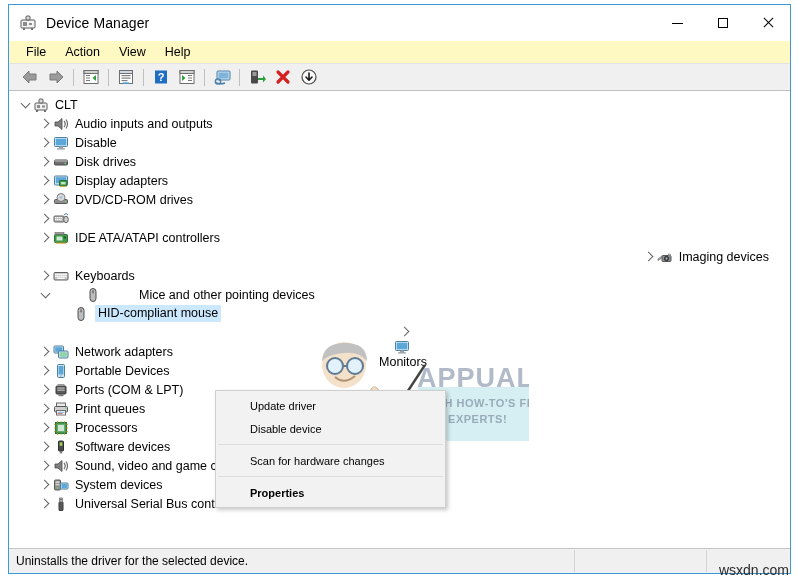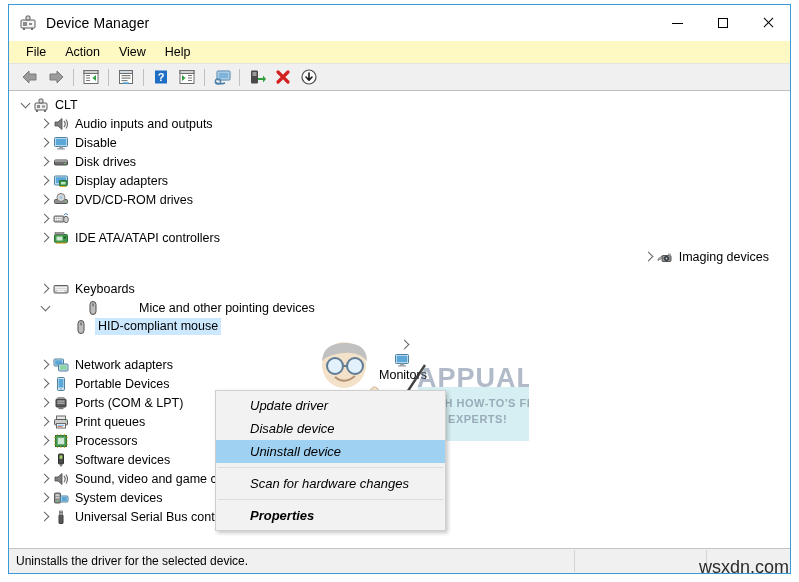--- a/index.html
+++ b/index.html
@@ -95,34 +95,34 @@
 
   
   #context-menu{
     position:absolute;left:206px;top:299px;width:229px;
     background:#f2f2f2;border:1px solid #cfcfcf;
     box-shadow:2px 2px 4px rgba(0,0,0,.22);
     padding:3px 0 3px 0;z-index:40;
   }
   .cm-item{
     height:23px;display:flex;align-items:center;padding-left:34px;
-    font-size:13px;color:#000;cursor:default;font-style:italic;
+    font-size:11px;color:#000;cursor:default;
   }
   .cm-item.highlight{background:#9fd2f2;}
   .cm-item.bold{font-weight:bold;}
   .cm-sep{height:1px;background:#dcdcdc;margin:4px 2px 4px 2px;}
 
   
   #appuals-watermark{
     position:absolute;left:288px;top:250px;width:232px;height:105px;
     z-index:30;pointer-events:none;opacity:.88;
   }
   #wsxdn-watermark{
     position:absolute;right:10px;bottom:4px;z-index:60;
-    font-size:18px;color:#2b2b2b;font-family:"Liberation Sans",sans-serif;
+    font-size:14px;color:#2b2b2b;font-family:"Liberation Sans",sans-serif;
   }
   .hidden-text{position:absolute;width:0;height:0;overflow:hidden;}
 </style>
 </head>
 <body>
 
 <div id="app-window">
 
   <div class="titlebar">
     <div class="title-icon">
@@ -363,21 +363,21 @@
           </div>
           <div class="ticon"><svg width="16" height="16" viewBox="0 0 16 16">
               <rect x="5" y="6.5" width="9" height="6" rx="1" fill="#8f8f8f" stroke="#575757"></rect>
               <circle cx="9.5" cy="9.5" r="2.1" fill="#4a4a4a" stroke="#2f2f2f"></circle>
               <circle cx="9.5" cy="9.5" r=".9" fill="#9fd0e8"></circle>
               <path d="M1 10 L5 7 L5 9 L1 11.5 Z" fill="#b5b5b5" stroke="#6a6a6a" stroke-width=".7"></path>
               <rect x="11.5" y="5" width="2" height="1.6" fill="#cfcfcf" stroke="#6a6a6a" stroke-width=".5"></rect>
             </svg></div>
           <span class="rlabel">Imaging devices</span>
         </div>
-        <div class="row" style="padding-left: 28px; margin-top: 13px;">
+        <div class="row" style="padding-left: 28px;">
           <div class="twisty">
             <div class="tw collapsed"></div>
           </div>
           <div class="ticon"><svg width="16" height="16" viewBox="0 0 16 16">
               <rect x="1" y="4.5" width="14" height="7.5" rx="1" fill="#c9c9c9" stroke="#5f5f5f"></rect>
               <rect x="2.2" y="5.8" width="1.4" height="1.3" fill="#fff"></rect>
               <rect x="4.2" y="5.8" width="1.4" height="1.3" fill="#fff"></rect>
               <rect x="6.2" y="5.8" width="1.4" height="1.3" fill="#fff"></rect>
               <rect x="8.2" y="5.8" width="1.4" height="1.3" fill="#fff"></rect>
               <rect x="10.2" y="5.8" width="1.4" height="1.3" fill="#fff"></rect>
@@ -571,21 +571,20 @@
         <text x="124" y="82" font-family="Liberation Sans, sans-serif" font-size="11" font-weight="bold" fill="#6d7f94" opacity=".7" letter-spacing=".5">THE EXPERTS!</text>
       </svg>
       <span class="hidden-text">APPUALS</span>
       <span class="hidden-text">TECH HOW-TO'S FROM</span>
       <span class="hidden-text">THE EXPERTS!</span>
     </div>
 
     <div id="context-menu">
         <div class="cm-item">Update driver</div>
         <div class="cm-item">Disable device</div>
-        <div class="cm-item highlight">Uninstall device</div>
         <div class="cm-sep"></div>
         <div class="cm-item">Scan for hardware changes</div>
         <div class="cm-sep"></div>
         <div class="cm-item bold">Properties</div>
       </div>
   </div>
 
   <div class="statusbar">
     <div class="sb-pane" style="width:565px">Uninstalls the driver for the selected device.</div>
     <div class="sb-div"></div>

